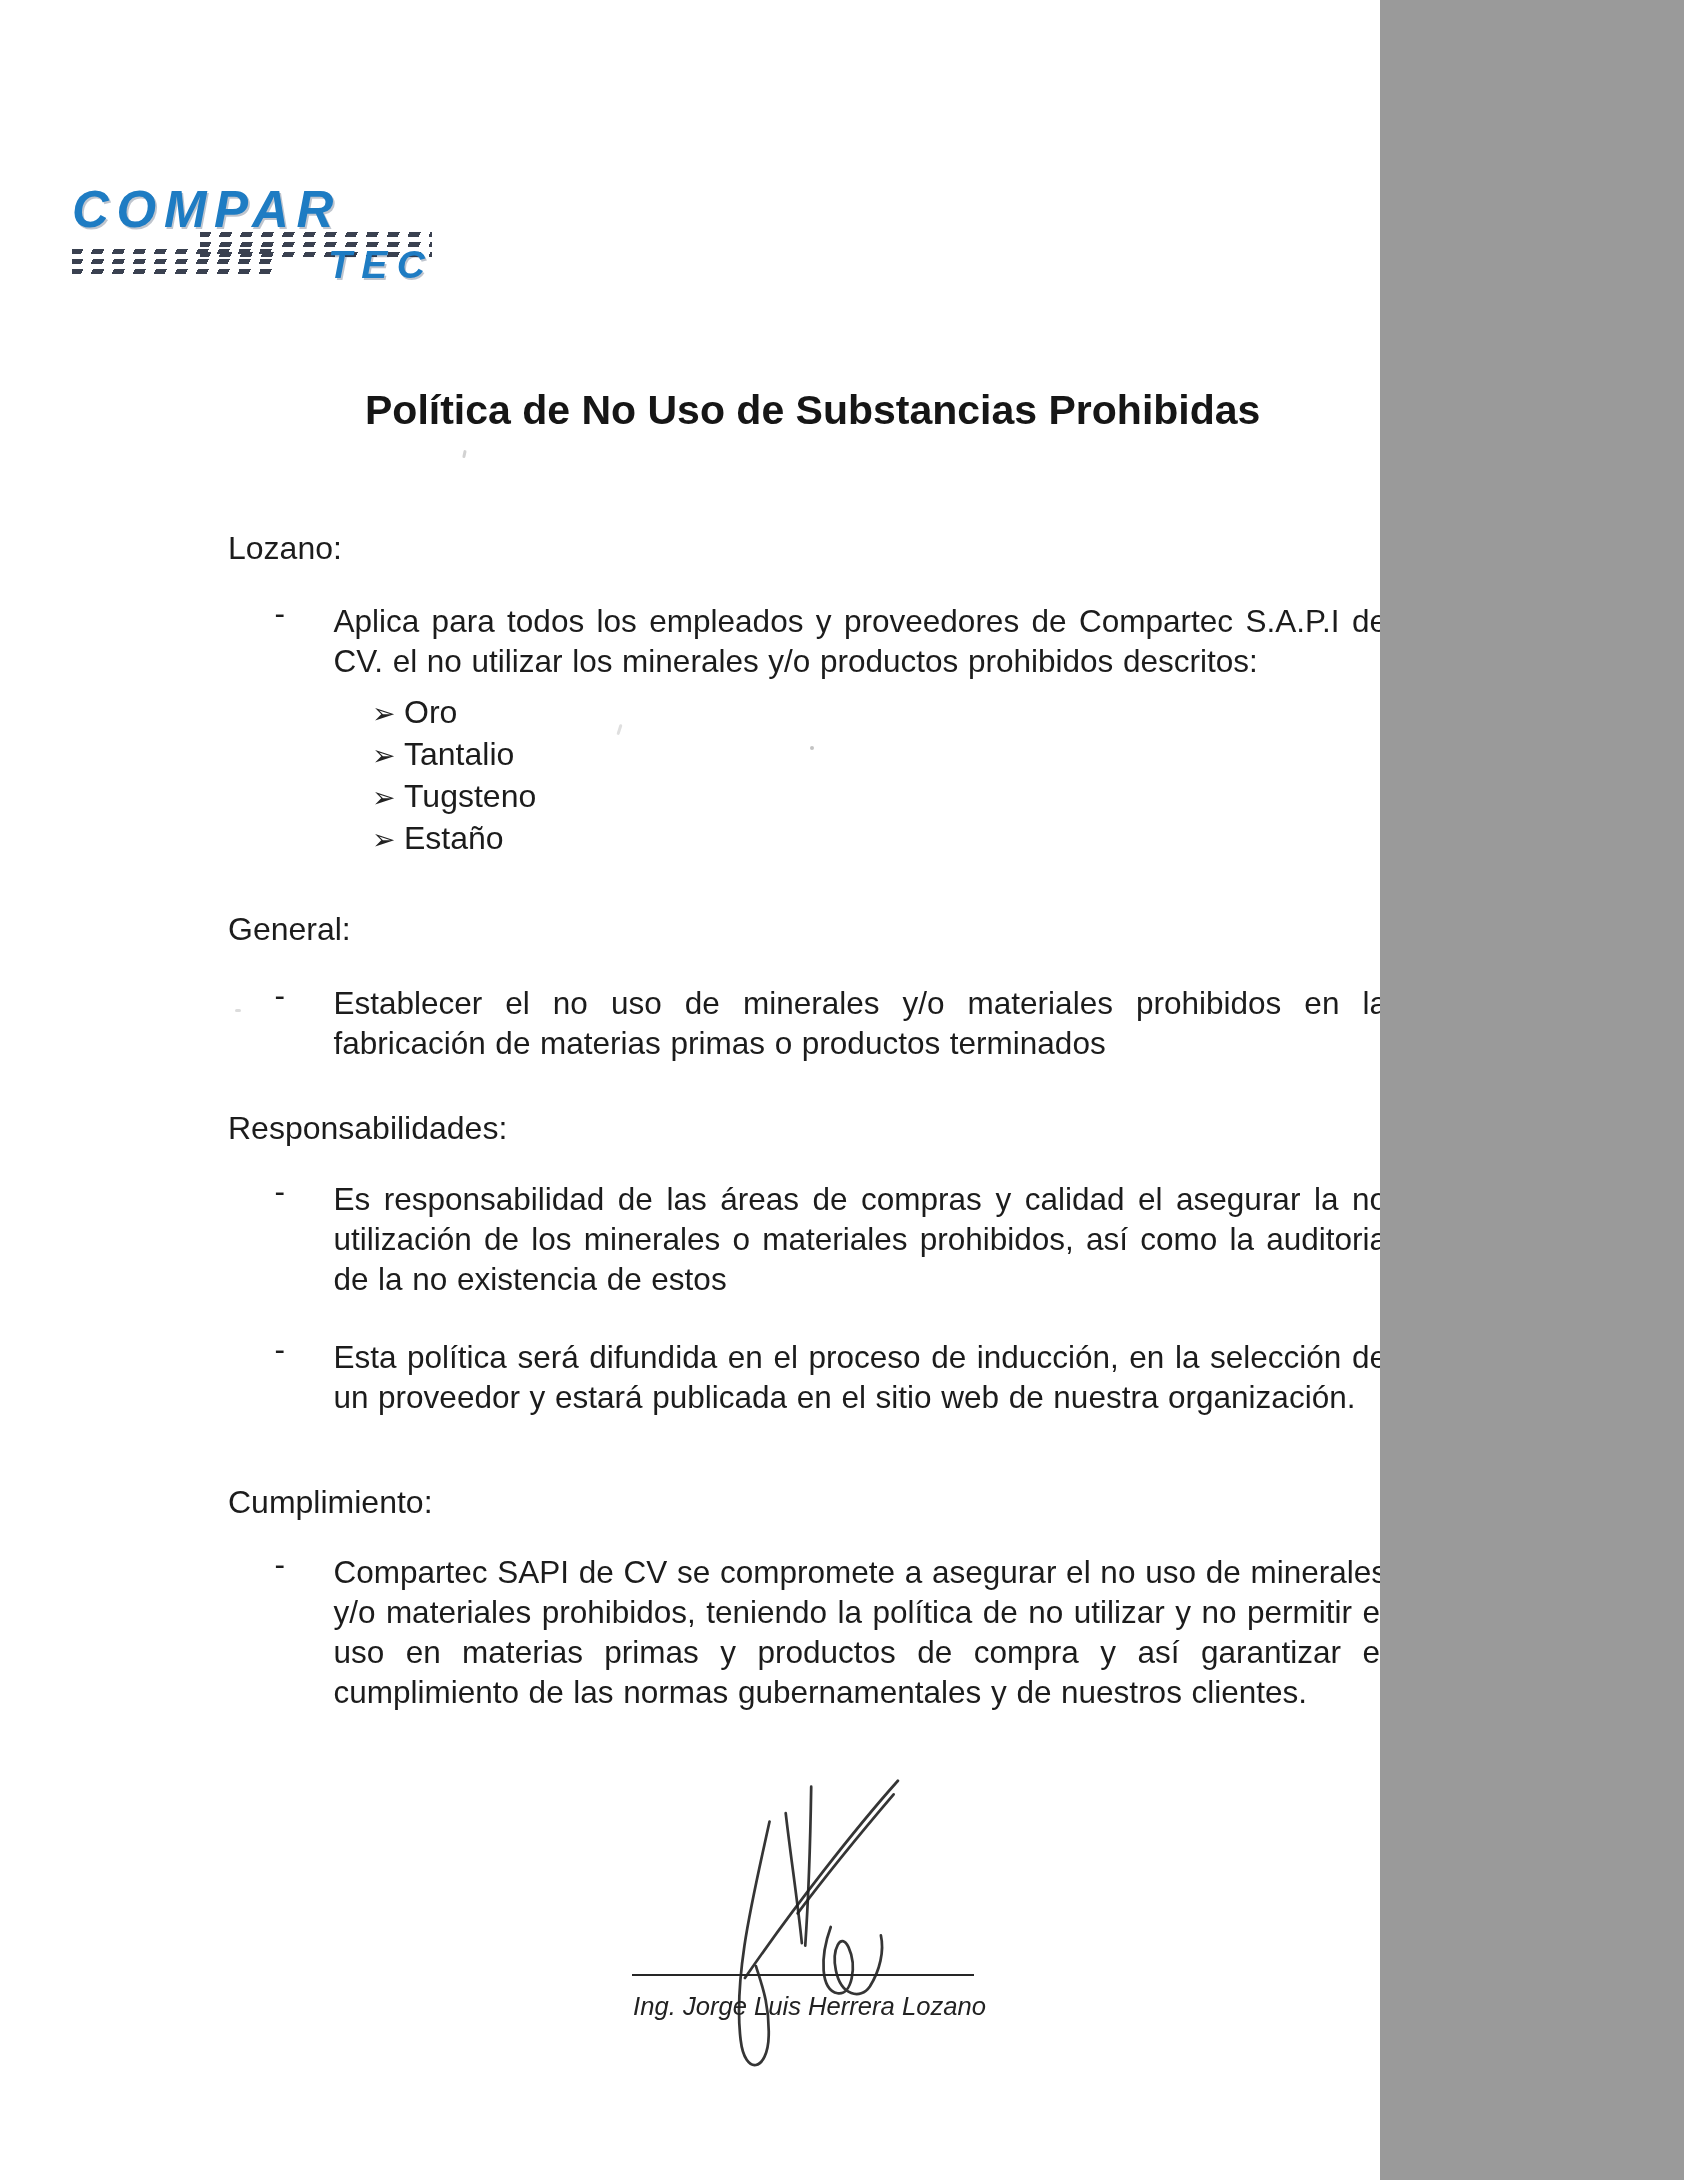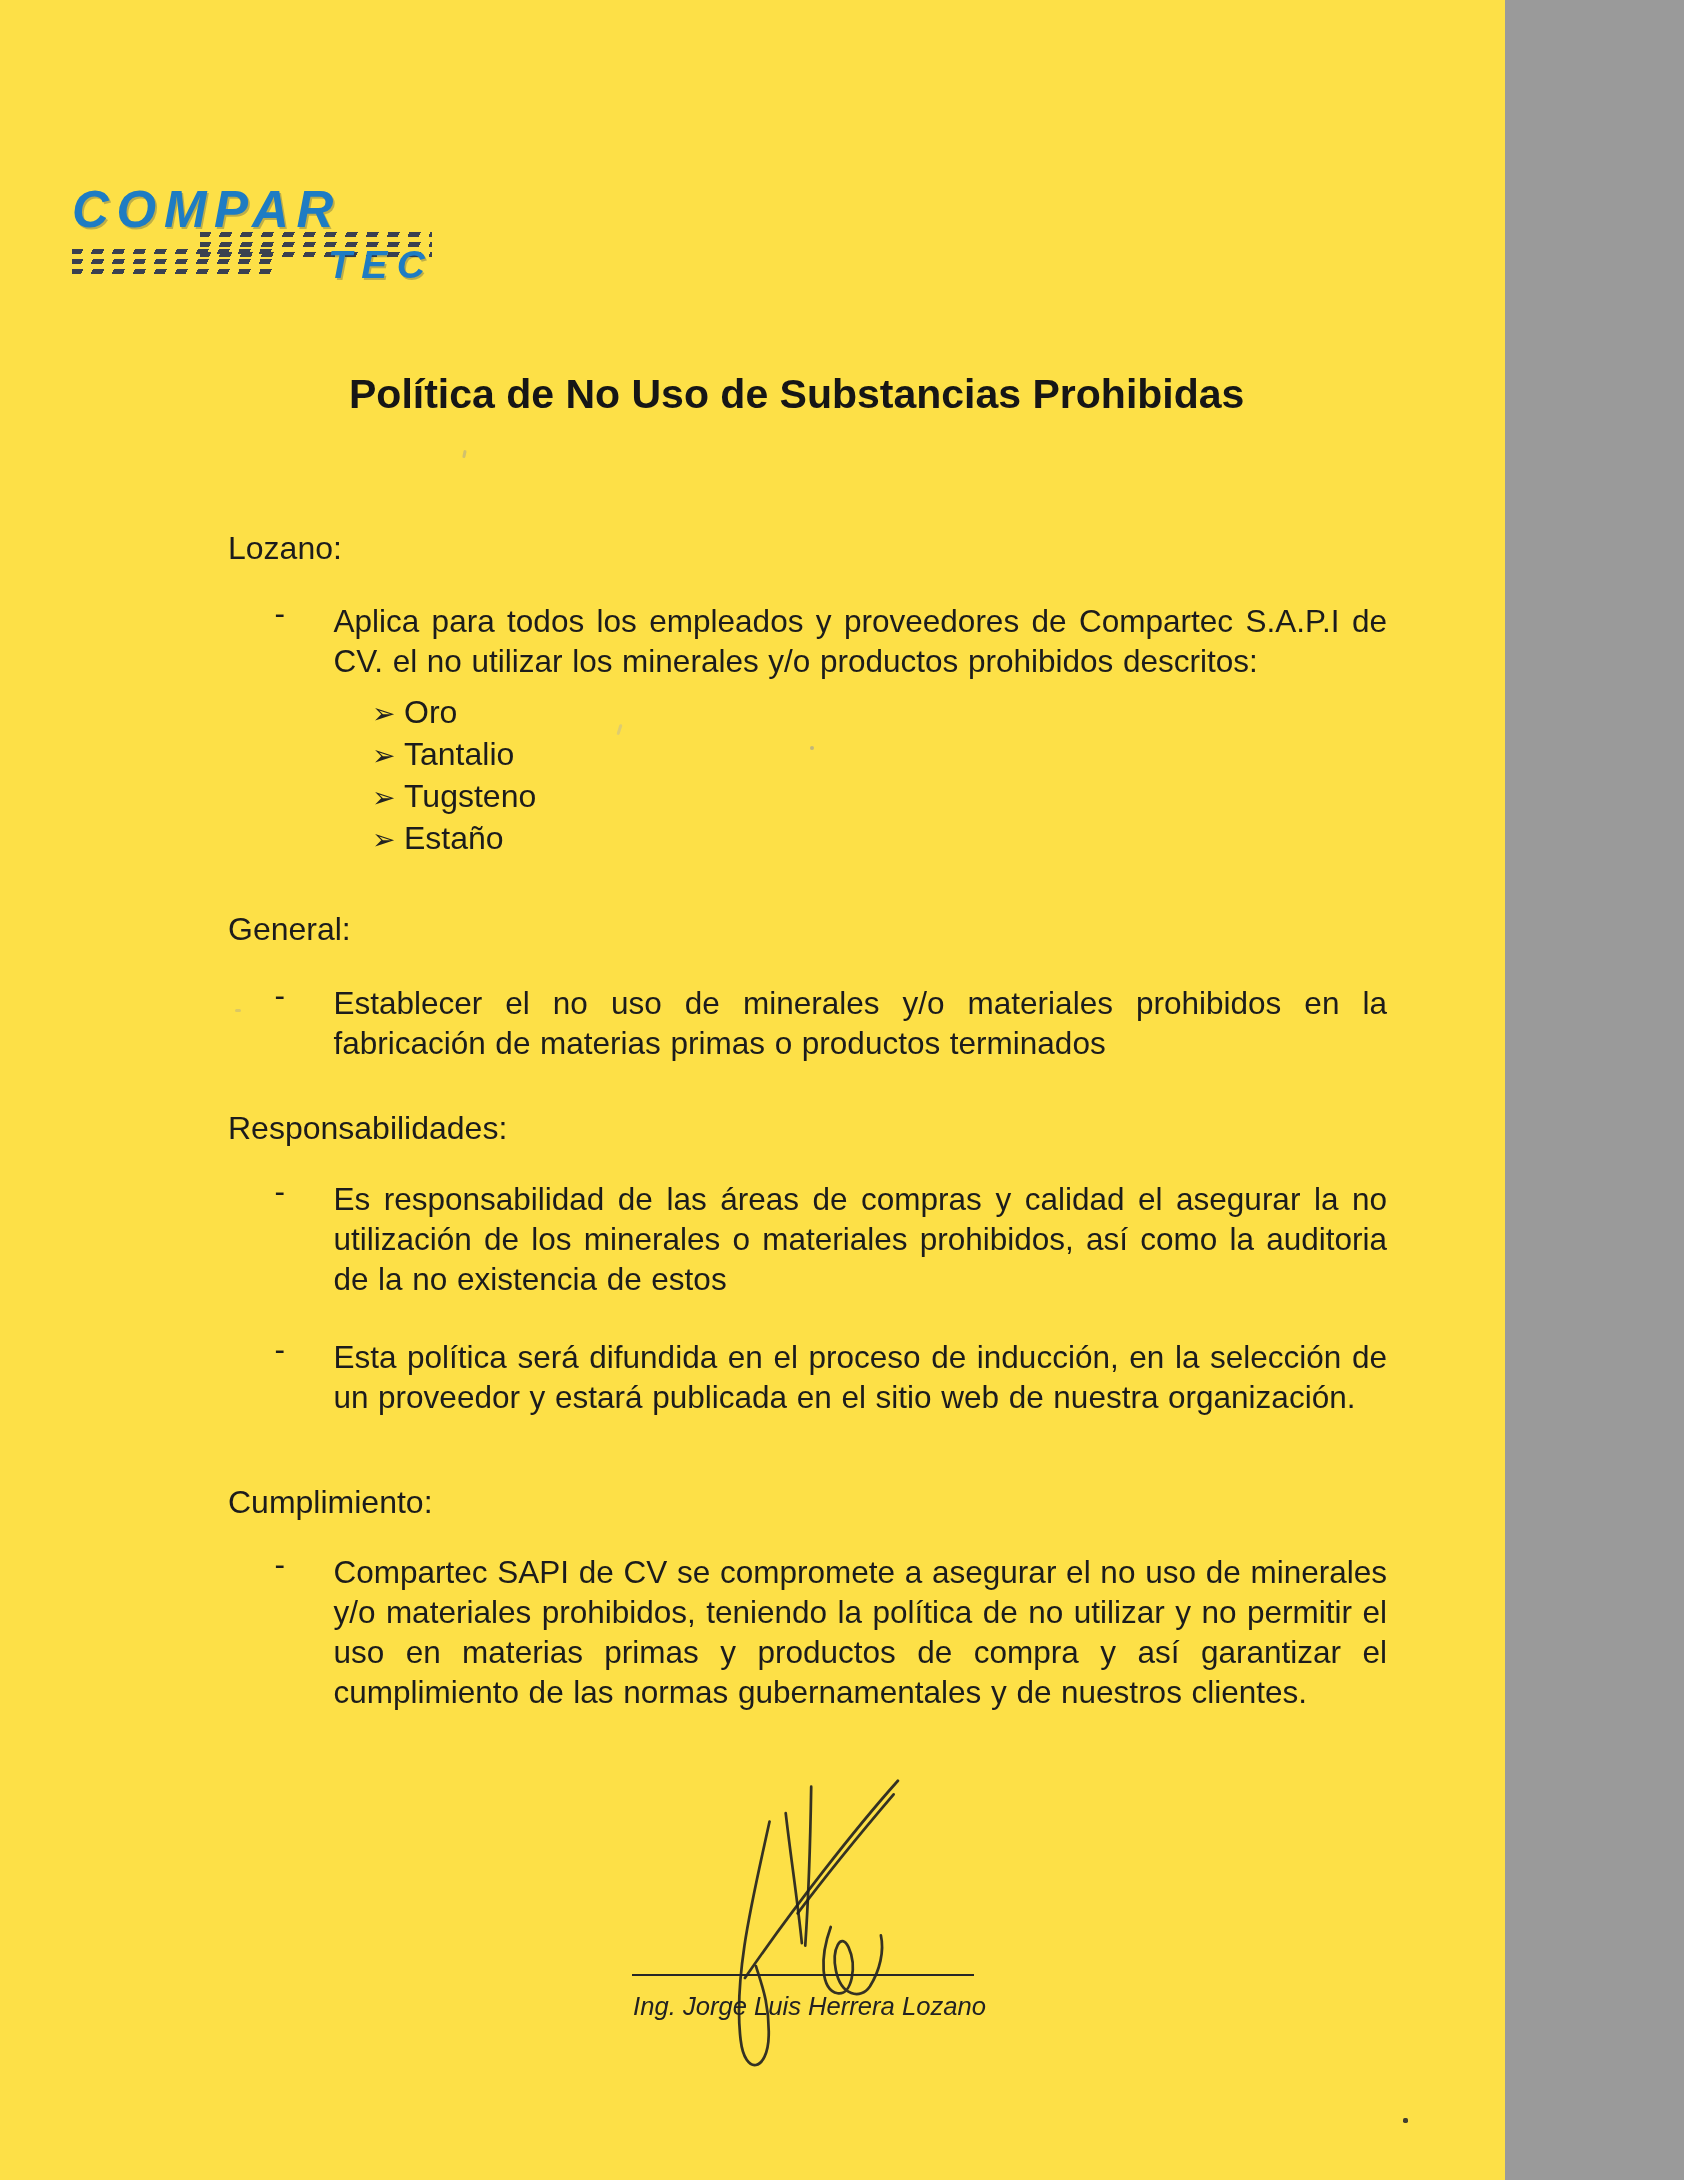--- a/index.html
+++ b/index.html
@@ -1,34 +1,34 @@
 <!DOCTYPE html>
 <html style="font-size:13.6px"><head>
 <meta charset="utf-8">
 <style>
   html,body{margin:0;padding:0;background:#9a9a9a;}
-  .page{position:relative;width:1505px;height:2181px;background:#fde047;
+  .page{position:relative;width:1380px;height:2181px;background:#ffffff;
         font-family:"Liberation Sans",sans-serif;color:#1c1c1c;overflow:hidden;}
 
   
   .logo{position:absolute;left:72px;top:183px;width:366px;height:124px;}
   .logo-top{position:absolute;left:0;top:0.9px;font-size:51px;line-height:1;font-weight:bold;
             font-style:italic;letter-spacing:7.7px;color:#1e7cc3;
             text-shadow:1.7px 1.7px 0 rgba(25,45,80,.28);white-space:nowrap;}
   .logo-bottom{position:absolute;left:256px;top:62px;font-size:39px;line-height:1;font-weight:bold;
             font-style:italic;letter-spacing:9.4px;color:#1e7cc3;
             text-shadow:1.7px 1.7px 0 rgba(25,45,80,.28);white-space:nowrap;text-align:center;}
   .hatch{position:absolute;}
   .hatch i{display:block;height:5.1px;margin-bottom:5.1px;
            background-image:repeating-linear-gradient(115deg,#3a4150 0 10.2px,rgba(0,0,0,0) 10.2px 19px);}
   .hatch-a{left:0;top:66px;width:200px;}
   .hatch-b{left:128px;top:49px;width:232px;}
 
   
-  .title{position:absolute;left:349px;top:370px;margin:0;font-size:41px;line-height:48px;
+  .title{position:absolute;left:349px;top:370px;margin:16px;font-size:41px;line-height:48px;
          font-weight:bold;color:#161616;white-space:nowrap;}
   .heading{position:absolute;left:228px;font-size:32px;line-height:40px;}
   .bullet{position:absolute;left:271px;width:1124px;display:flex;align-items:flex-start;}
   .dash{flex:0 0 51px;font-size:31.5px;line-height:40px;padding-left:3.4px;}
   .btext{margin:8px;width:1073px;font-size:31.5px;line-height:40px;text-align:justify;
          word-spacing:0.9px;}
   .arrow-list{position:absolute;left:372px;}
   .arrow-item{display:flex;align-items:baseline;height:42px;font-size:32px;line-height:42px;}
   .arrow{flex:0 0 32px;font-family:"DejaVu Sans",sans-serif;font-size:28px;color:#222;}
 

